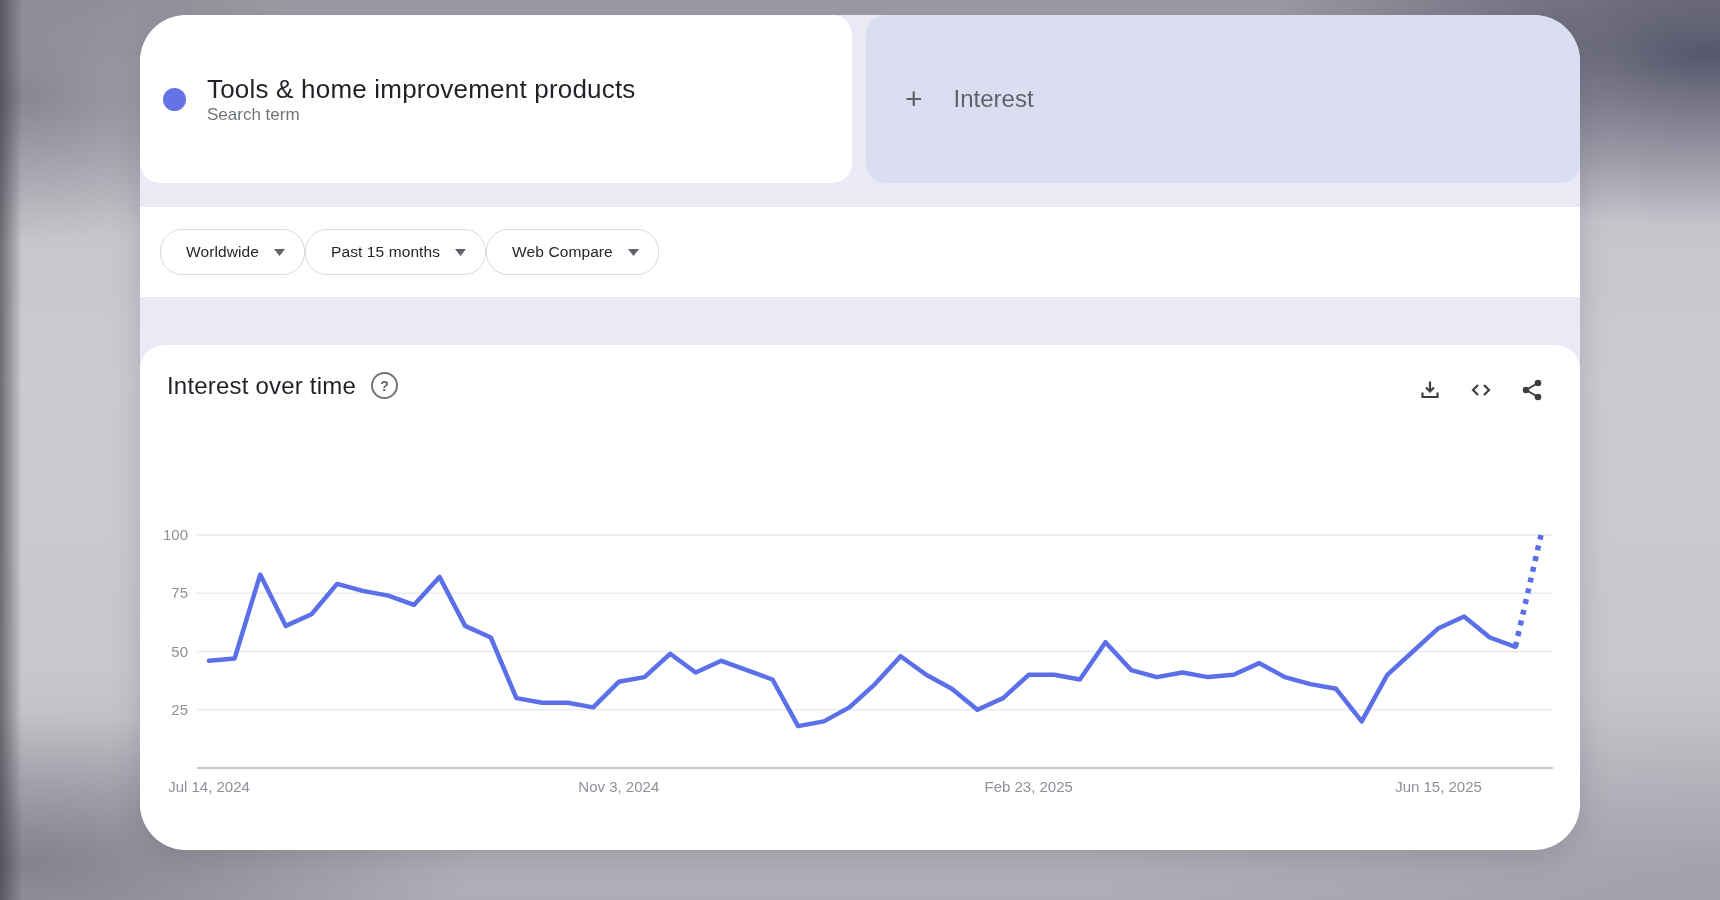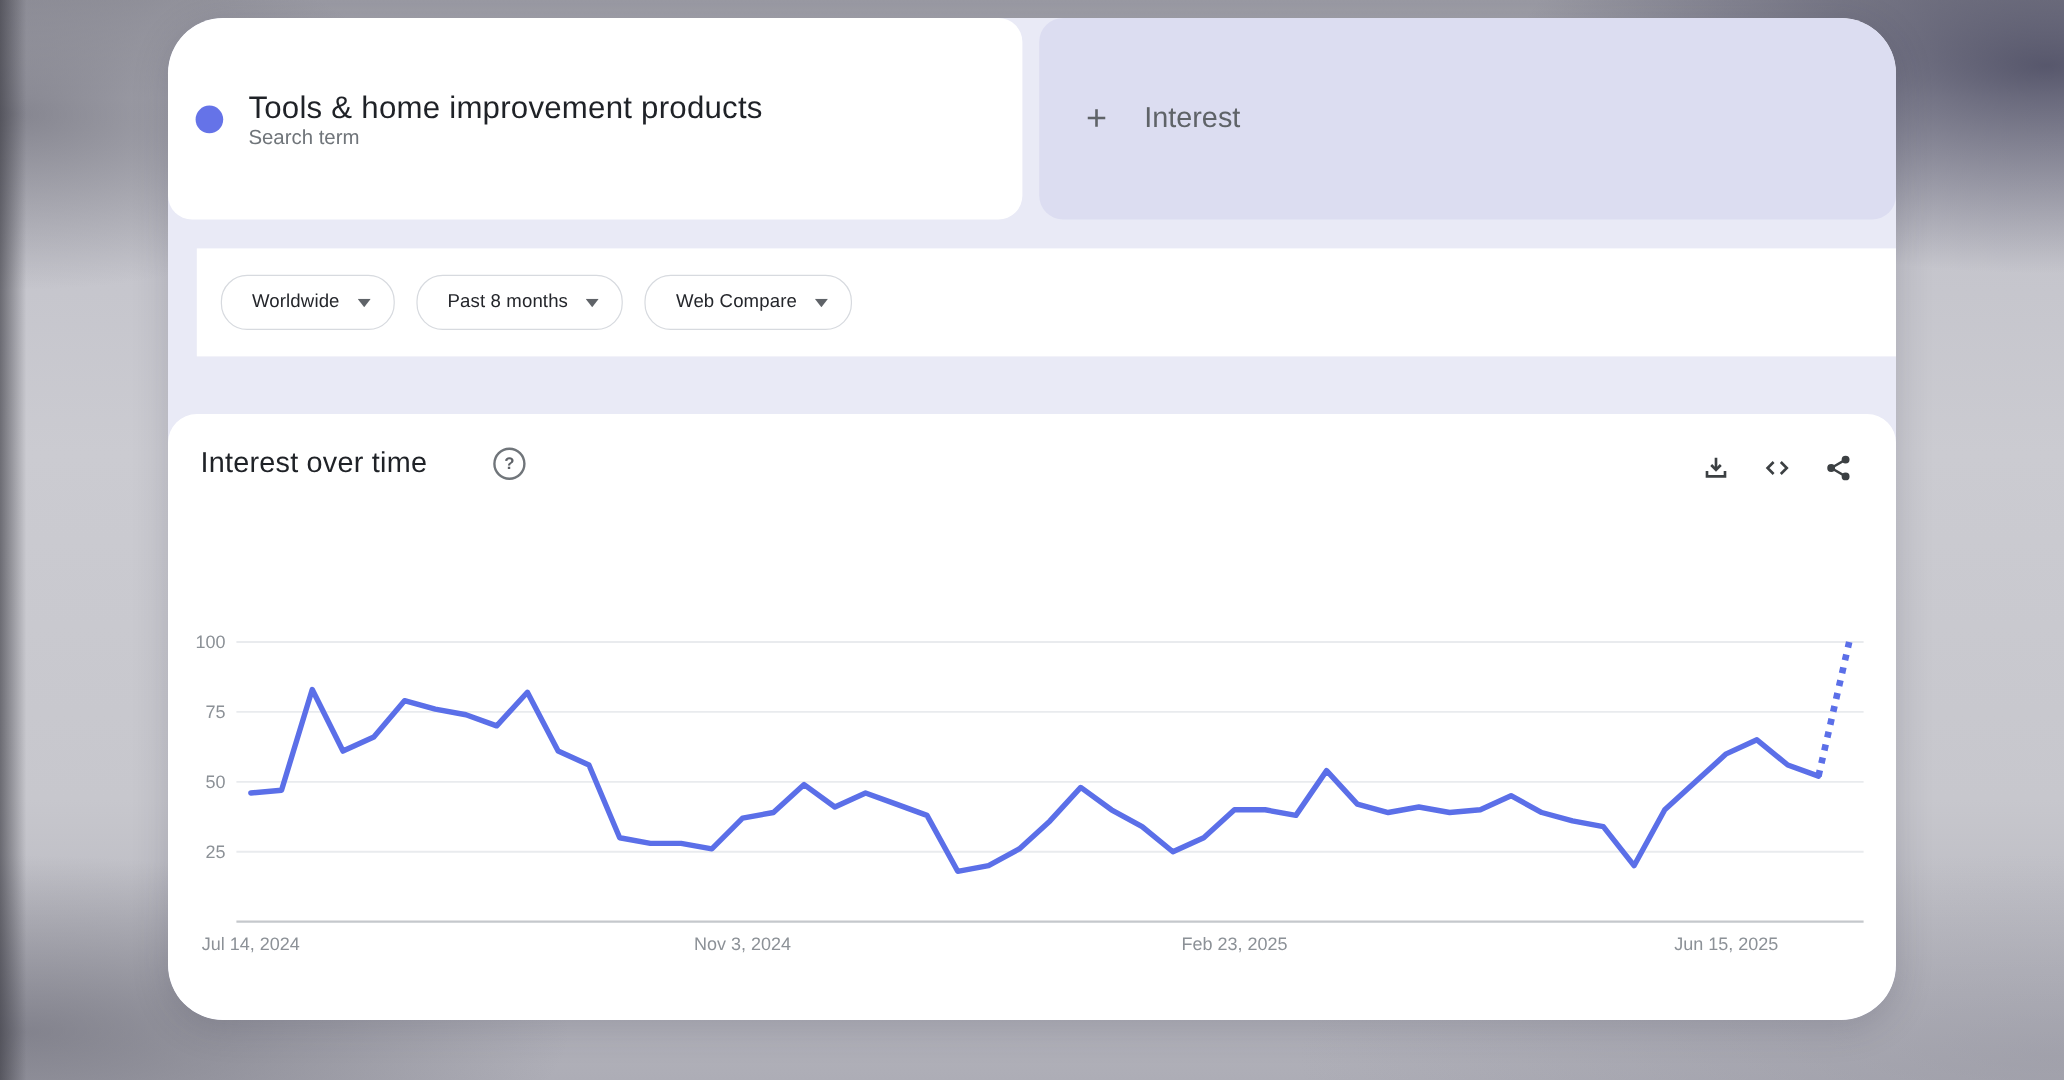--- a/index.html
+++ b/index.html
@@ -30,34 +30,34 @@
   .term-sub{font-size:17px;color:#70757a;margin-top:0;}
   .compare-card{
     position:absolute;left:726px;top:0;width:714px;height:168px;background:#dcddf1;
     border-radius:20px 46px 20px 20px;display:flex;align-items:center;cursor:pointer;
   }
   .compare-plus{font-size:30px;color:#5f6368;margin-left:39px;font-weight:400;line-height:1;}
   .compare-label{font-size:24px;color:#5f6368;margin-left:31px;}
   
   .filter-row{
     position:absolute;left:0;top:192px;width:1440px;height:90px;background:#ffffff;
-    display:flex;align-items:center;gap:18px;padding-left:20px;box-sizing:border-box;margin-left:24px;
+    display:flex;align-items:center;padding-left:20px;box-sizing:border-box;
   }
   .chip{
     height:44px;border:1px solid #d7dadf;border-radius:22px;background:#fff;
     display:flex;align-items:center;padding:0 19px 0 25px;cursor:pointer;
   }
   .chip-label{font-size:15.5px;font-weight:500;color:#24262b;letter-spacing:.1px;}
   .chip-caret{margin-left:15px;display:flex;align-items:center;}
   
   .chart-card{
     position:absolute;left:0;top:330px;width:1440px;height:505px;background:#ffffff;
     border-radius:24px 24px 46px 46px;
   }
-  .chart-header{position:absolute;left:27px;top:27px;display:flex;align-items:center;gap:40px;}
+  .chart-header{position:absolute;left:27px;top:27px;display:flex;}
   .chart-title{font-size:24px;color:#1f2227;letter-spacing:.2px;}
   .help-icon{
     width:23px;height:23px;border:2px solid #70757a;border-radius:50%;margin-left:15px;
     display:flex;align-items:center;justify-content:center;
     font-size:14px;font-weight:bold;color:#5f6368;cursor:pointer;
   }
   .chart-actions{position:absolute;right:36px;top:33px;display:flex;align-items:center;gap:27px;}
   .action-icon{width:24px;height:24px;cursor:pointer;}
   .action-icon svg{display:block;}
   #trend-svg{position:absolute;left:0;top:0;}
@@ -84,21 +84,21 @@
   <div class="filter-row">
     <div class="chip">
       <span class="chip-label">Worldwide</span>
       <span class="chip-caret">
         <svg width="11" height="7" viewBox="0 0 11 7">
             <polygon points="0,0 11,0 5.5,7" fill="#5f6368"></polygon>
           </svg>
       </span>
     </div>
     <div class="chip">
-      <span class="chip-label">Past 8 months</span>
+      <span class="chip-label">Past 15 months</span>
       <span class="chip-caret">
         <svg width="11" height="7" viewBox="0 0 11 7">
             <polygon points="0,0 11,0 5.5,7" fill="#5f6368"></polygon>
           </svg>
       </span>
     </div>
     <div class="chip">
       <span class="chip-label">Web Compare</span>
       <span class="chip-caret">
         <svg width="11" height="7" viewBox="0 0 11 7">

